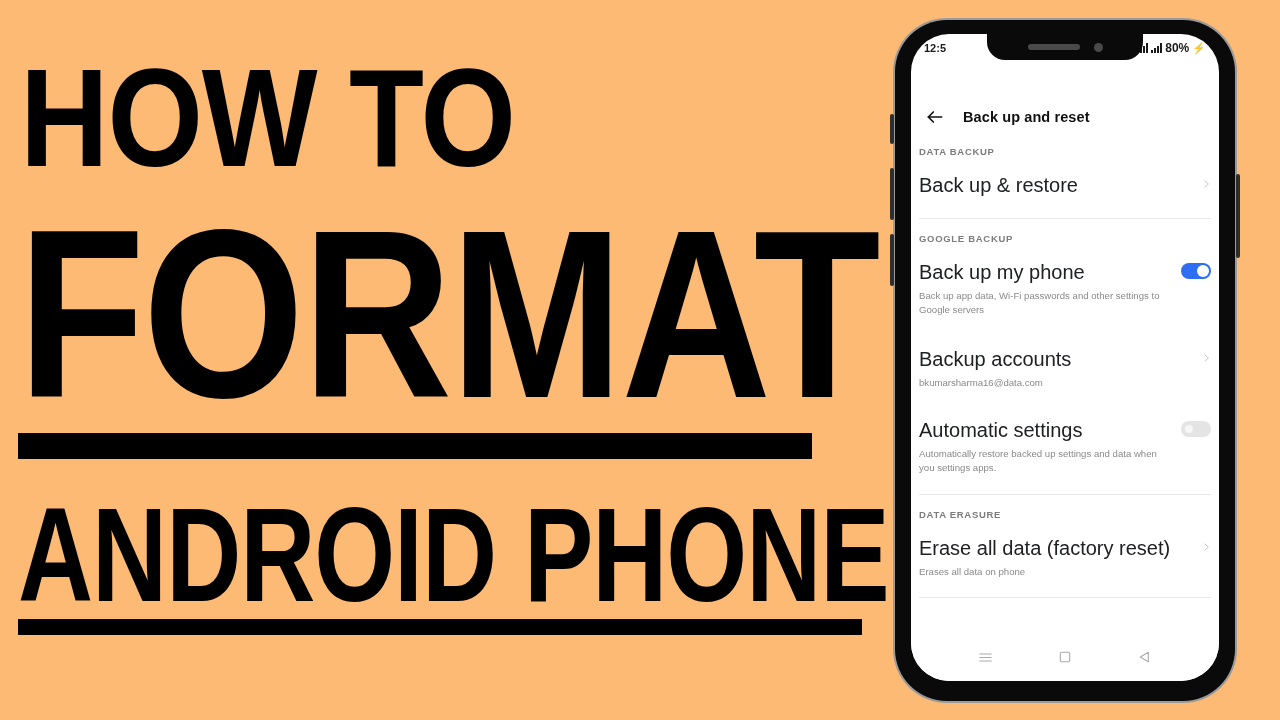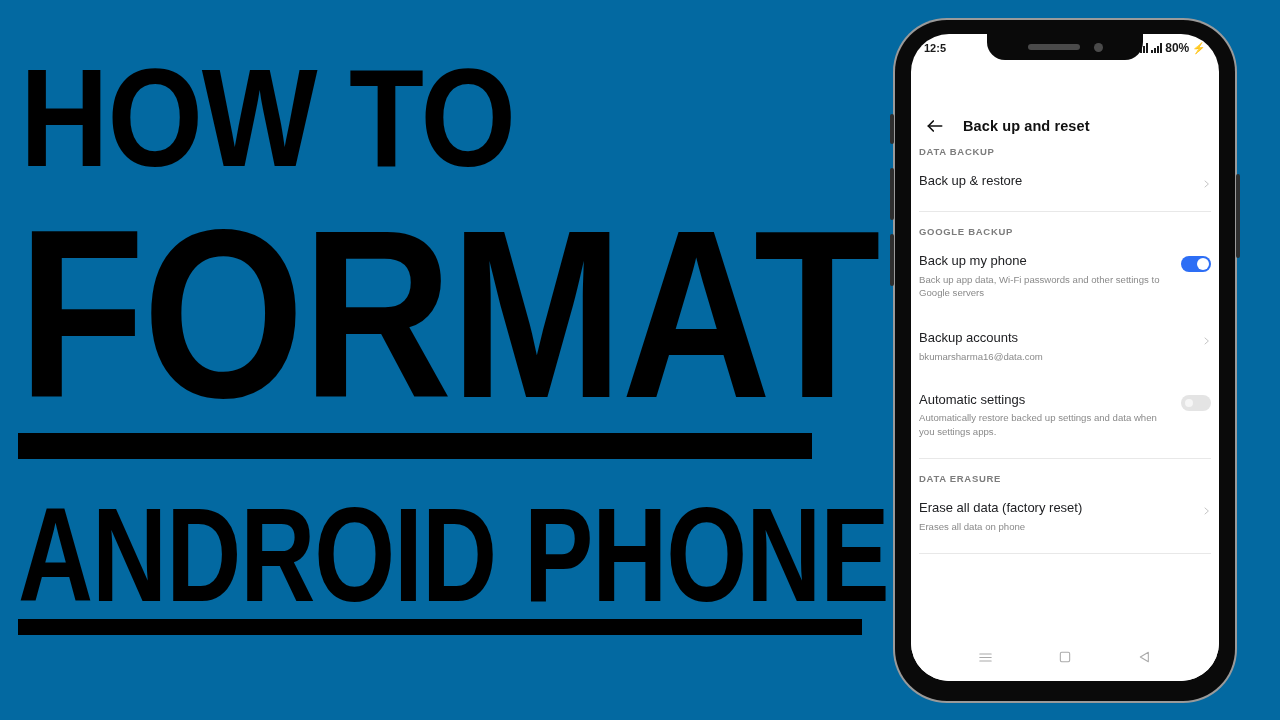--- a/index.html
+++ b/index.html
@@ -9,21 +9,21 @@
     height: 720px;
     overflow: hidden;
     background: #ffffff;
     font-family: "Liberation Sans", sans-serif;
   }
 
   #stage {
     position: relative;
     width: 1280px;
     height: 720px;
-    background: #0369a1;
+    background: #fdba74;
   }
 
   
   .title-block {
     position: absolute;
     left: 0;
     top: 0;
     width: 880px;
     height: 720px;
   }
@@ -191,21 +191,21 @@
   .sig-bars i:nth-child(3) { height: 7px; }
   .sig-bars i:nth-child(4) { height: 10px; }
 
   .sb-batt { font-size: 12px; font-weight: 700; }
   .sb-bolt { font-size: 11px; line-height: 1; }
 
   
   .app-header {
     position: absolute;
     left: 0;
-    top: 72px;
+    top: 63px;
     width: 100%;
     height: 40px;
     display: flex;
     align-items: center;
     padding-left: 14px;
     gap: 18px;
   }
   .back-arrow {
     width: 20px;
     height: 20px;
@@ -240,21 +240,21 @@
 
   .row {
     display: flex;
     align-items: flex-start;
     justify-content: space-between;
     gap: 10px;
     padding: 1px 0 2px 0;
   }
   .row-text { flex: 1 1 auto; min-width: 0; }
   .row-title {
-    font-size: 13px;
+    font-size: 20px;
     color: #202124;
     line-height: 1.35;
   }
   .row-sub {
     font-size: 9.6px;
     color: #8a8a8a;
     line-height: 1.45;
     margin-top: 3px;
   }
   .row-ctl {

